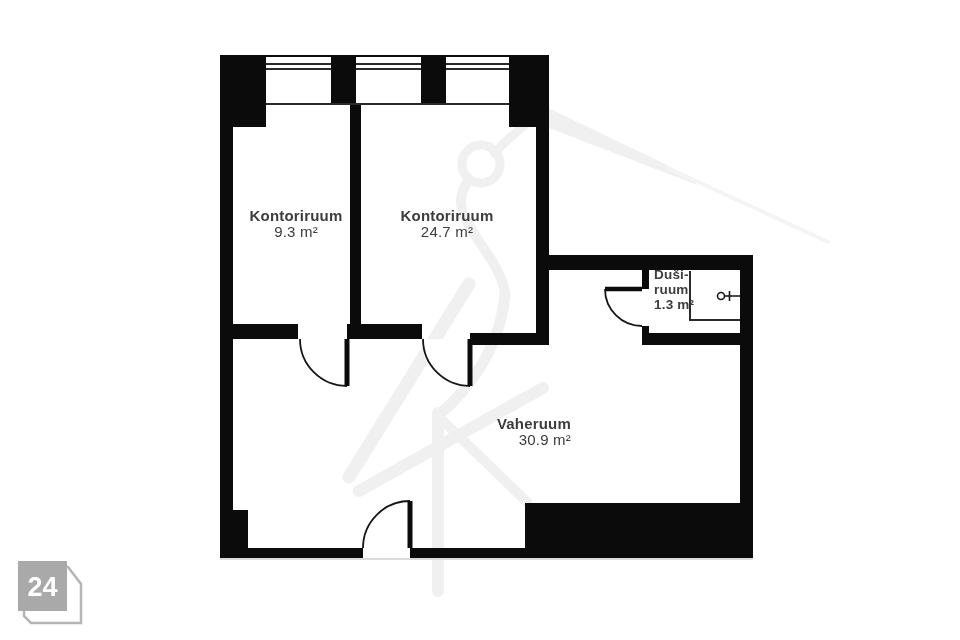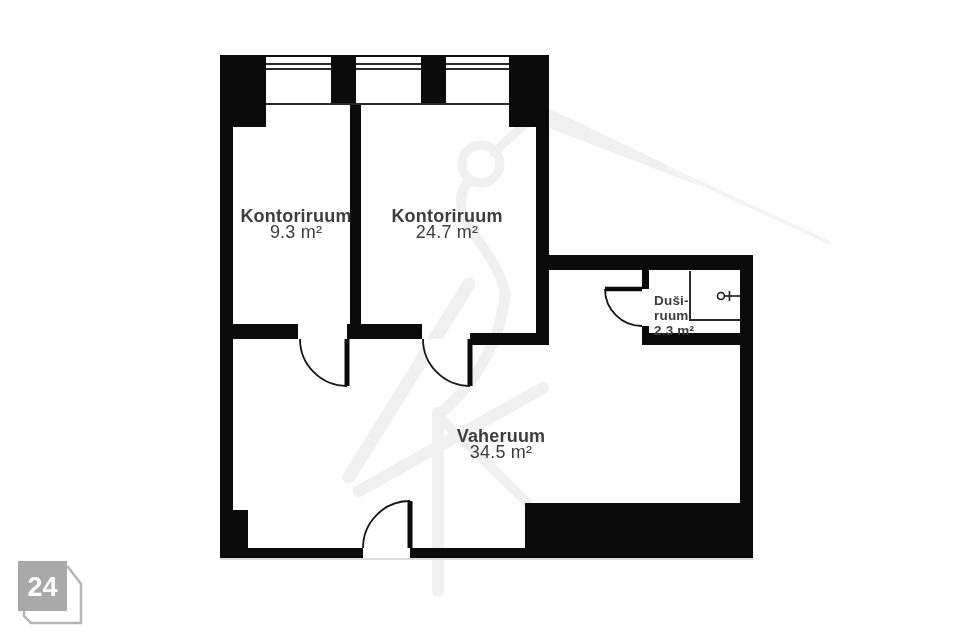--- a/index.html
+++ b/index.html
@@ -2,21 +2,21 @@
 <html><head>
 <meta charset="utf-8">
 <style>
   html,body{margin:0;padding:0;background:#ffffff;}
   #stage{position:relative;width:960px;height:640px;background:#ffffff;overflow:hidden;
          font-family:"Liberation Sans",sans-serif;}
   svg{position:absolute;left:0;top:0;}
   .w{position:absolute;background:#0b0b0b;}
   .tl{position:absolute;background:#2a2a2a;}
   .sh{position:absolute;background:#dcdcdc;}
-  .label{position:absolute;font-weight:bold;font-size:18px;line-height:16px;
+  .label{position:absolute;font-weight:bold;font-size:15px;line-height:16px;
          color:#3d3d3d;text-align:center;letter-spacing:.2px;white-space:nowrap;}
   .label .area{display:block;font-weight:normal;}
   .label-left{text-align:left;font-size:13.5px;line-height:15px;}
   .label-left span{display:block;}
 </style>
 </head>
 <body>
 
 <div id="stage">
 
@@ -99,23 +99,23 @@
   </svg>
 
   <div class="label" style="left:226px;top:208px;width:140px;">
     <span>Kontoriruum</span>
     <span class="area">9.3 m²</span>
   </div>
   <div class="label" style="left:377px;top:208px;width:140px;">
     <span>Kontoriruum</span>
     <span class="area">24.7 m²</span>
   </div>
-  <div class="label label-left" style="left:654px;top:293px;">
+  <div class="label label-left" style="left:654px;top:267px;">
     <span>Duši-</span>
     <span>ruum</span>
-    <span>2.3 m²</span>
+    <span>1.3 m²</span>
   </div>
-  <div class="label" style="left:431px;top:428px;width:140px;">
+  <div class="label" style="left:431px;top:416px;width:140px;text-align:right;">
     <span>Vaheruum</span>
-    <span class="area">34.5 m²</span>
+    <span class="area">30.9 m²</span>
   </div>
 
 </div>
 
 </body></html>

